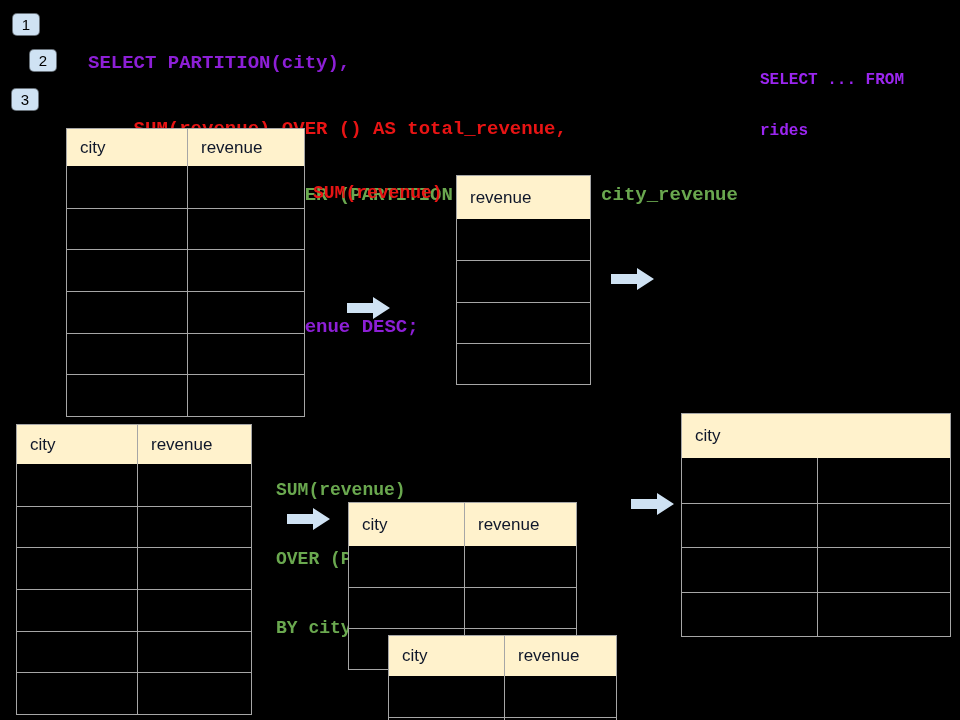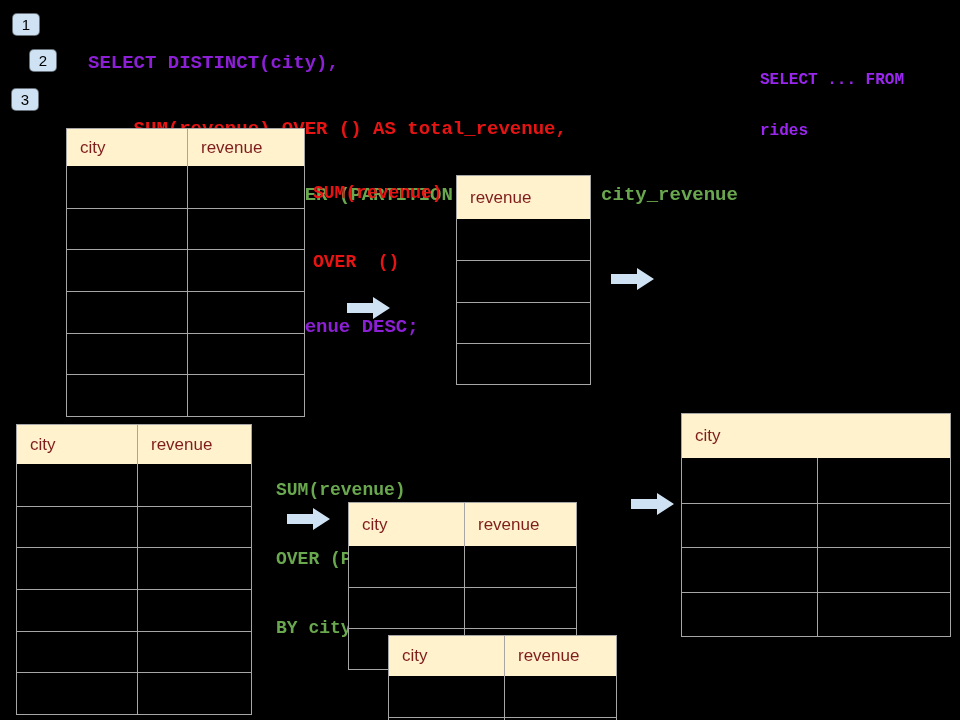--- a/index.html
+++ b/index.html
@@ -47,21 +47,21 @@
 
   
   .dtable {
     position: absolute;
     background: #000;
     border: 1px solid var(--grid, #a6a6a6);
   }
   .hrow { display: flex; background: var(--cream, #fff2cc); }
   .hcell {
     display: flex; align-items: center;
-    padding-left: 13px; font-size: 17px; color: #7f1d1d;
+    padding-left: 13px; font-size: 17px; color: #0f172a;
   }
   .hcell:last-child { flex: 1; }
   .hcell + .hcell { border-left: 1px solid var(--grid, #a6a6a6); }
   .tbody { display: flex; flex-direction: column; }
   .brow { display: flex; }
   .brow + .brow { border-top: 1px solid var(--grid, #a6a6a6); }
   .bcell + .bcell { border-left: 1px solid var(--grid, #a6a6a6); }
 
   
   .arrow { position: absolute; }
@@ -70,35 +70,34 @@
 </head>
 <body>
 
 <div class="stage">
 
   <div class="badge" style="left:12px; top:13px;">1</div>
   <div class="badge" style="left:29px; top:49px;">2</div>
   <div class="badge" style="left:11px; top:88px;">3</div>
 
   <div class="code-block" style="left:88px; top:8px;">
-    <div class="purple">SELECT DISTINCT(city),</div>
+    <div class="purple">SELECT PARTITION(city),</div>
     <div class="red">    SUM(revenue) OVER () AS total_revenue,</div>
     <div class="green">    SUM(revenue) OVER (PARTITION BY city) as city_revenue</div>
     <div class="purple">  FROM rides</div>
     <div class="purple">  ORDER by city_revenue DESC;</div>
   </div>
 
   <div class="side-note" style="left:740px; top:38px;margin-left:20px;">
     <div>SELECT ... FROM</div>
     <div>rides</div>
   </div>
 
   <div class="annot red" style="left:313px; top:136px;">
     <div>SUM(revenue)</div>
-    <div>OVER  ()</div>
   </div>
 
   <div class="annot green" style="left:276px; top:433px;">
     <div>SUM(revenue)</div>
     <div>OVER (PARTITION</div>
     <div>BY city)</div>
   </div>
 
   <div class="dtable" style="left:66px; top:128px; width:239px;">
     <div class="hrow" style="height:37px;">

